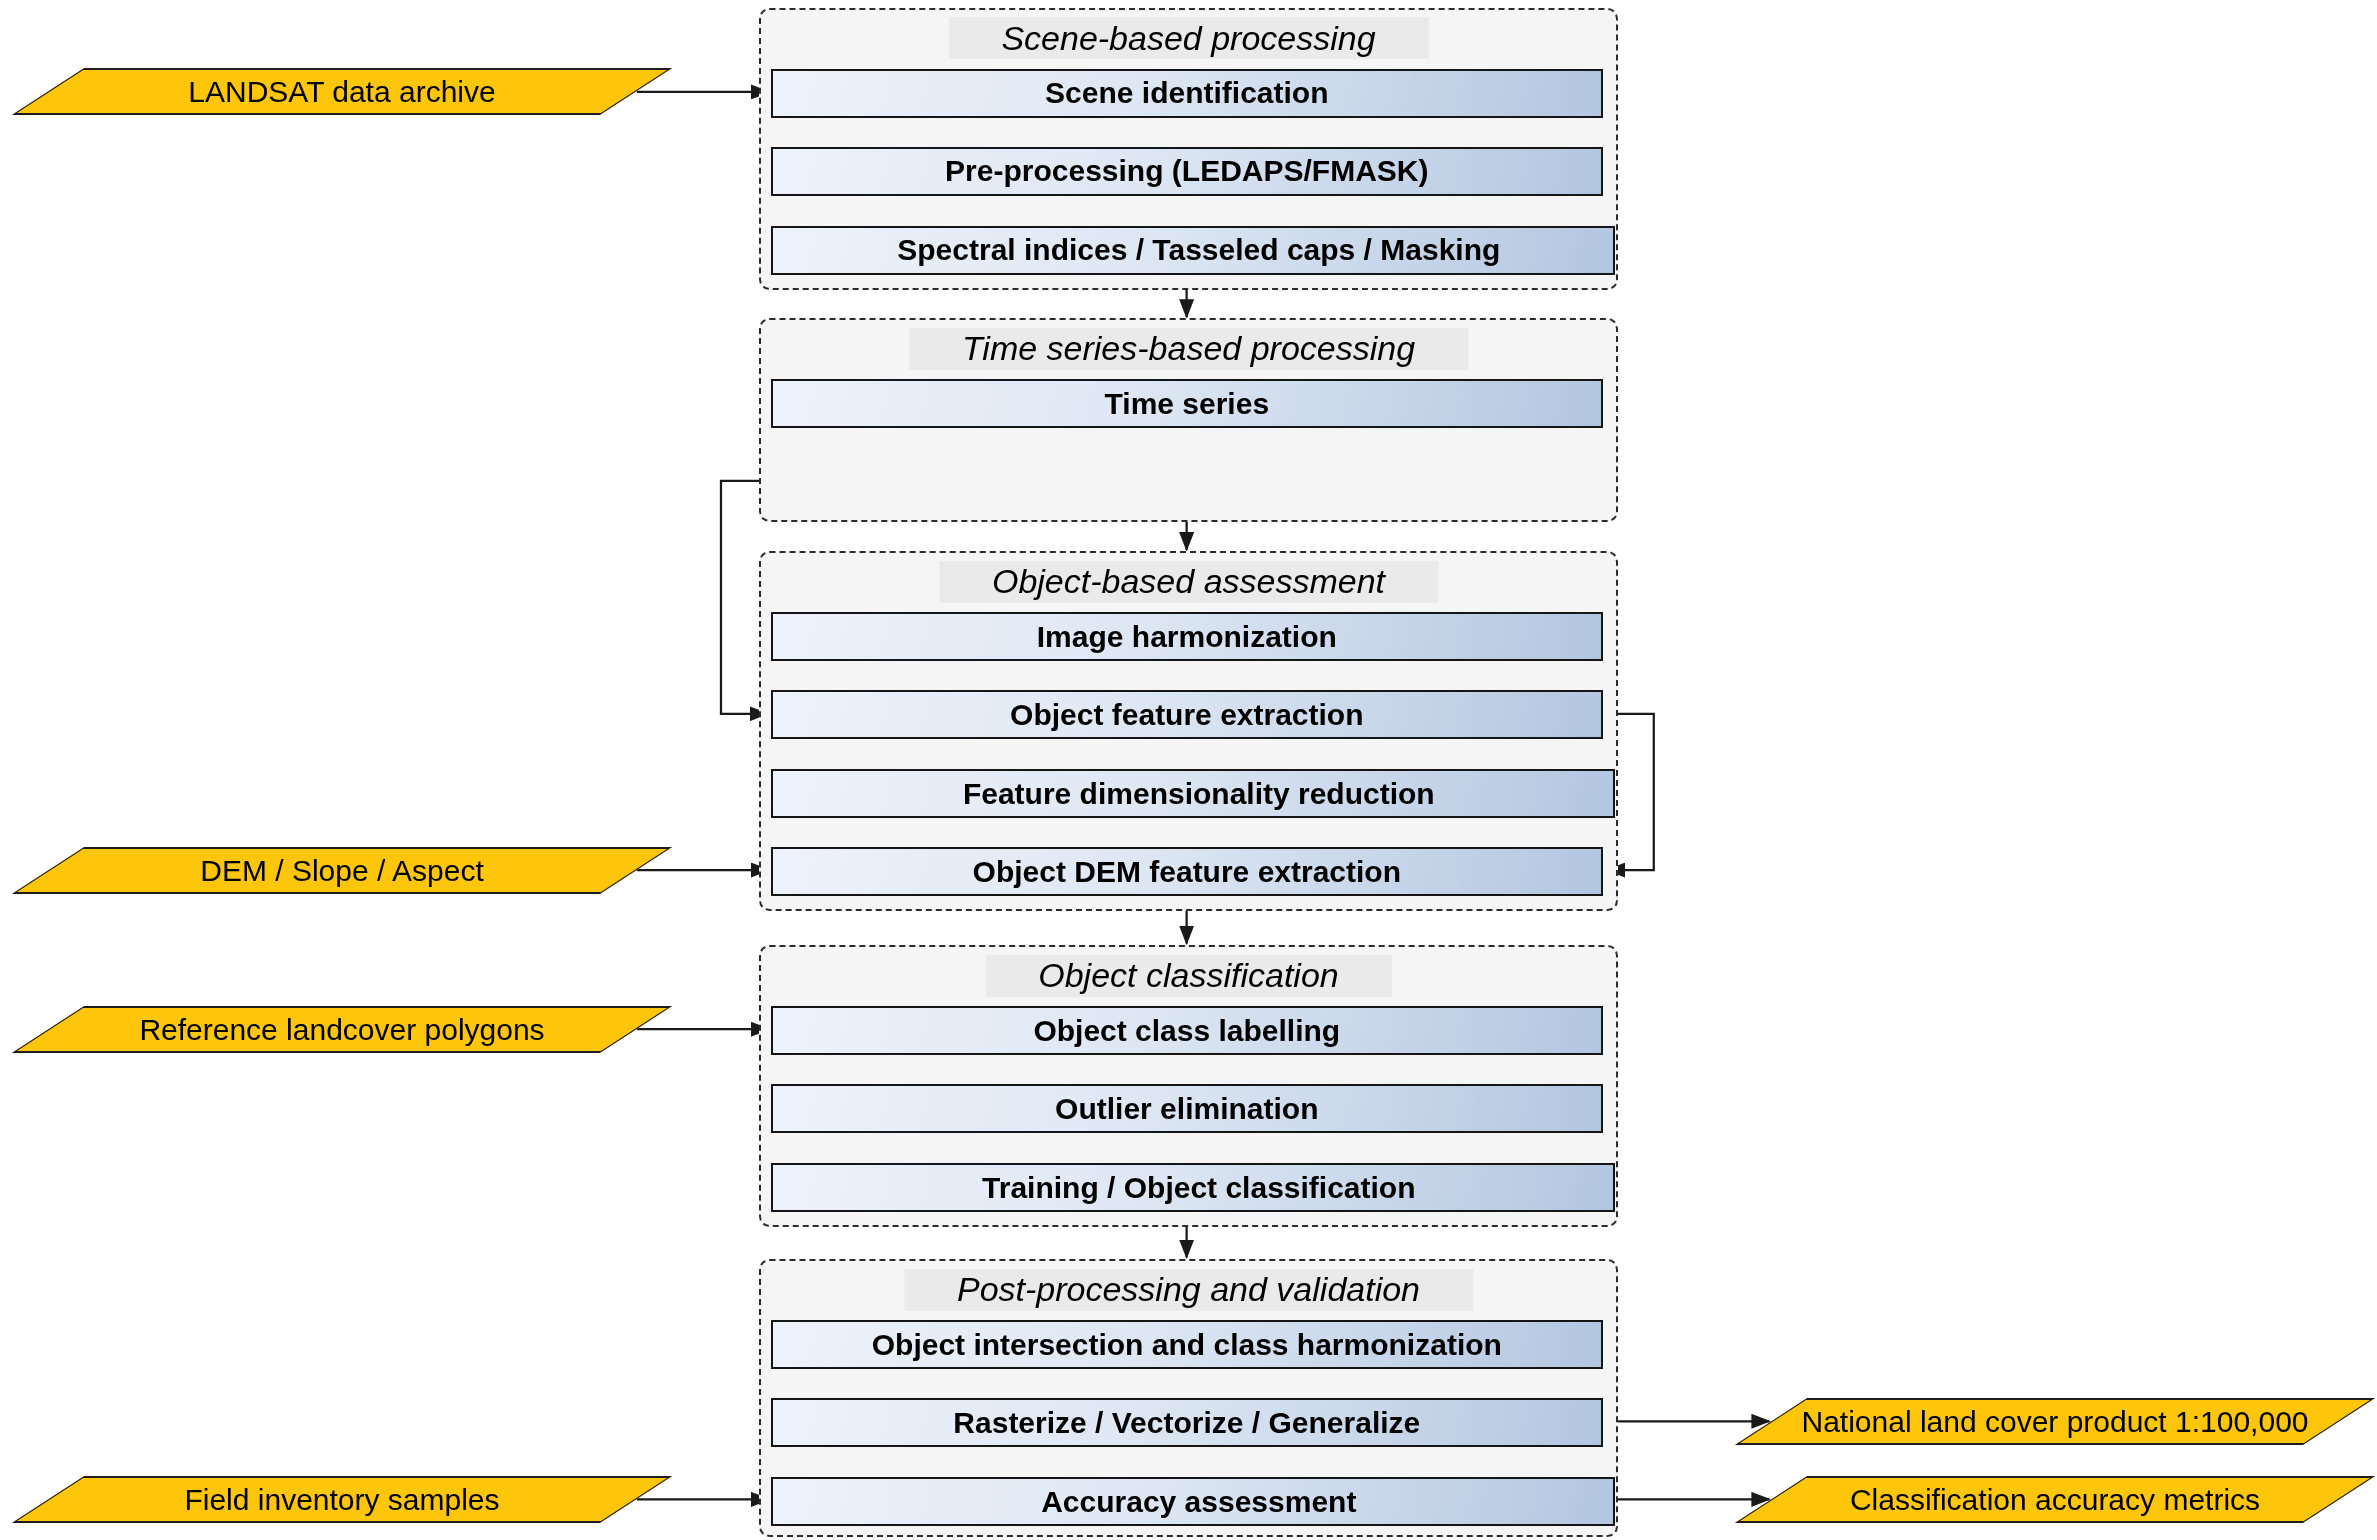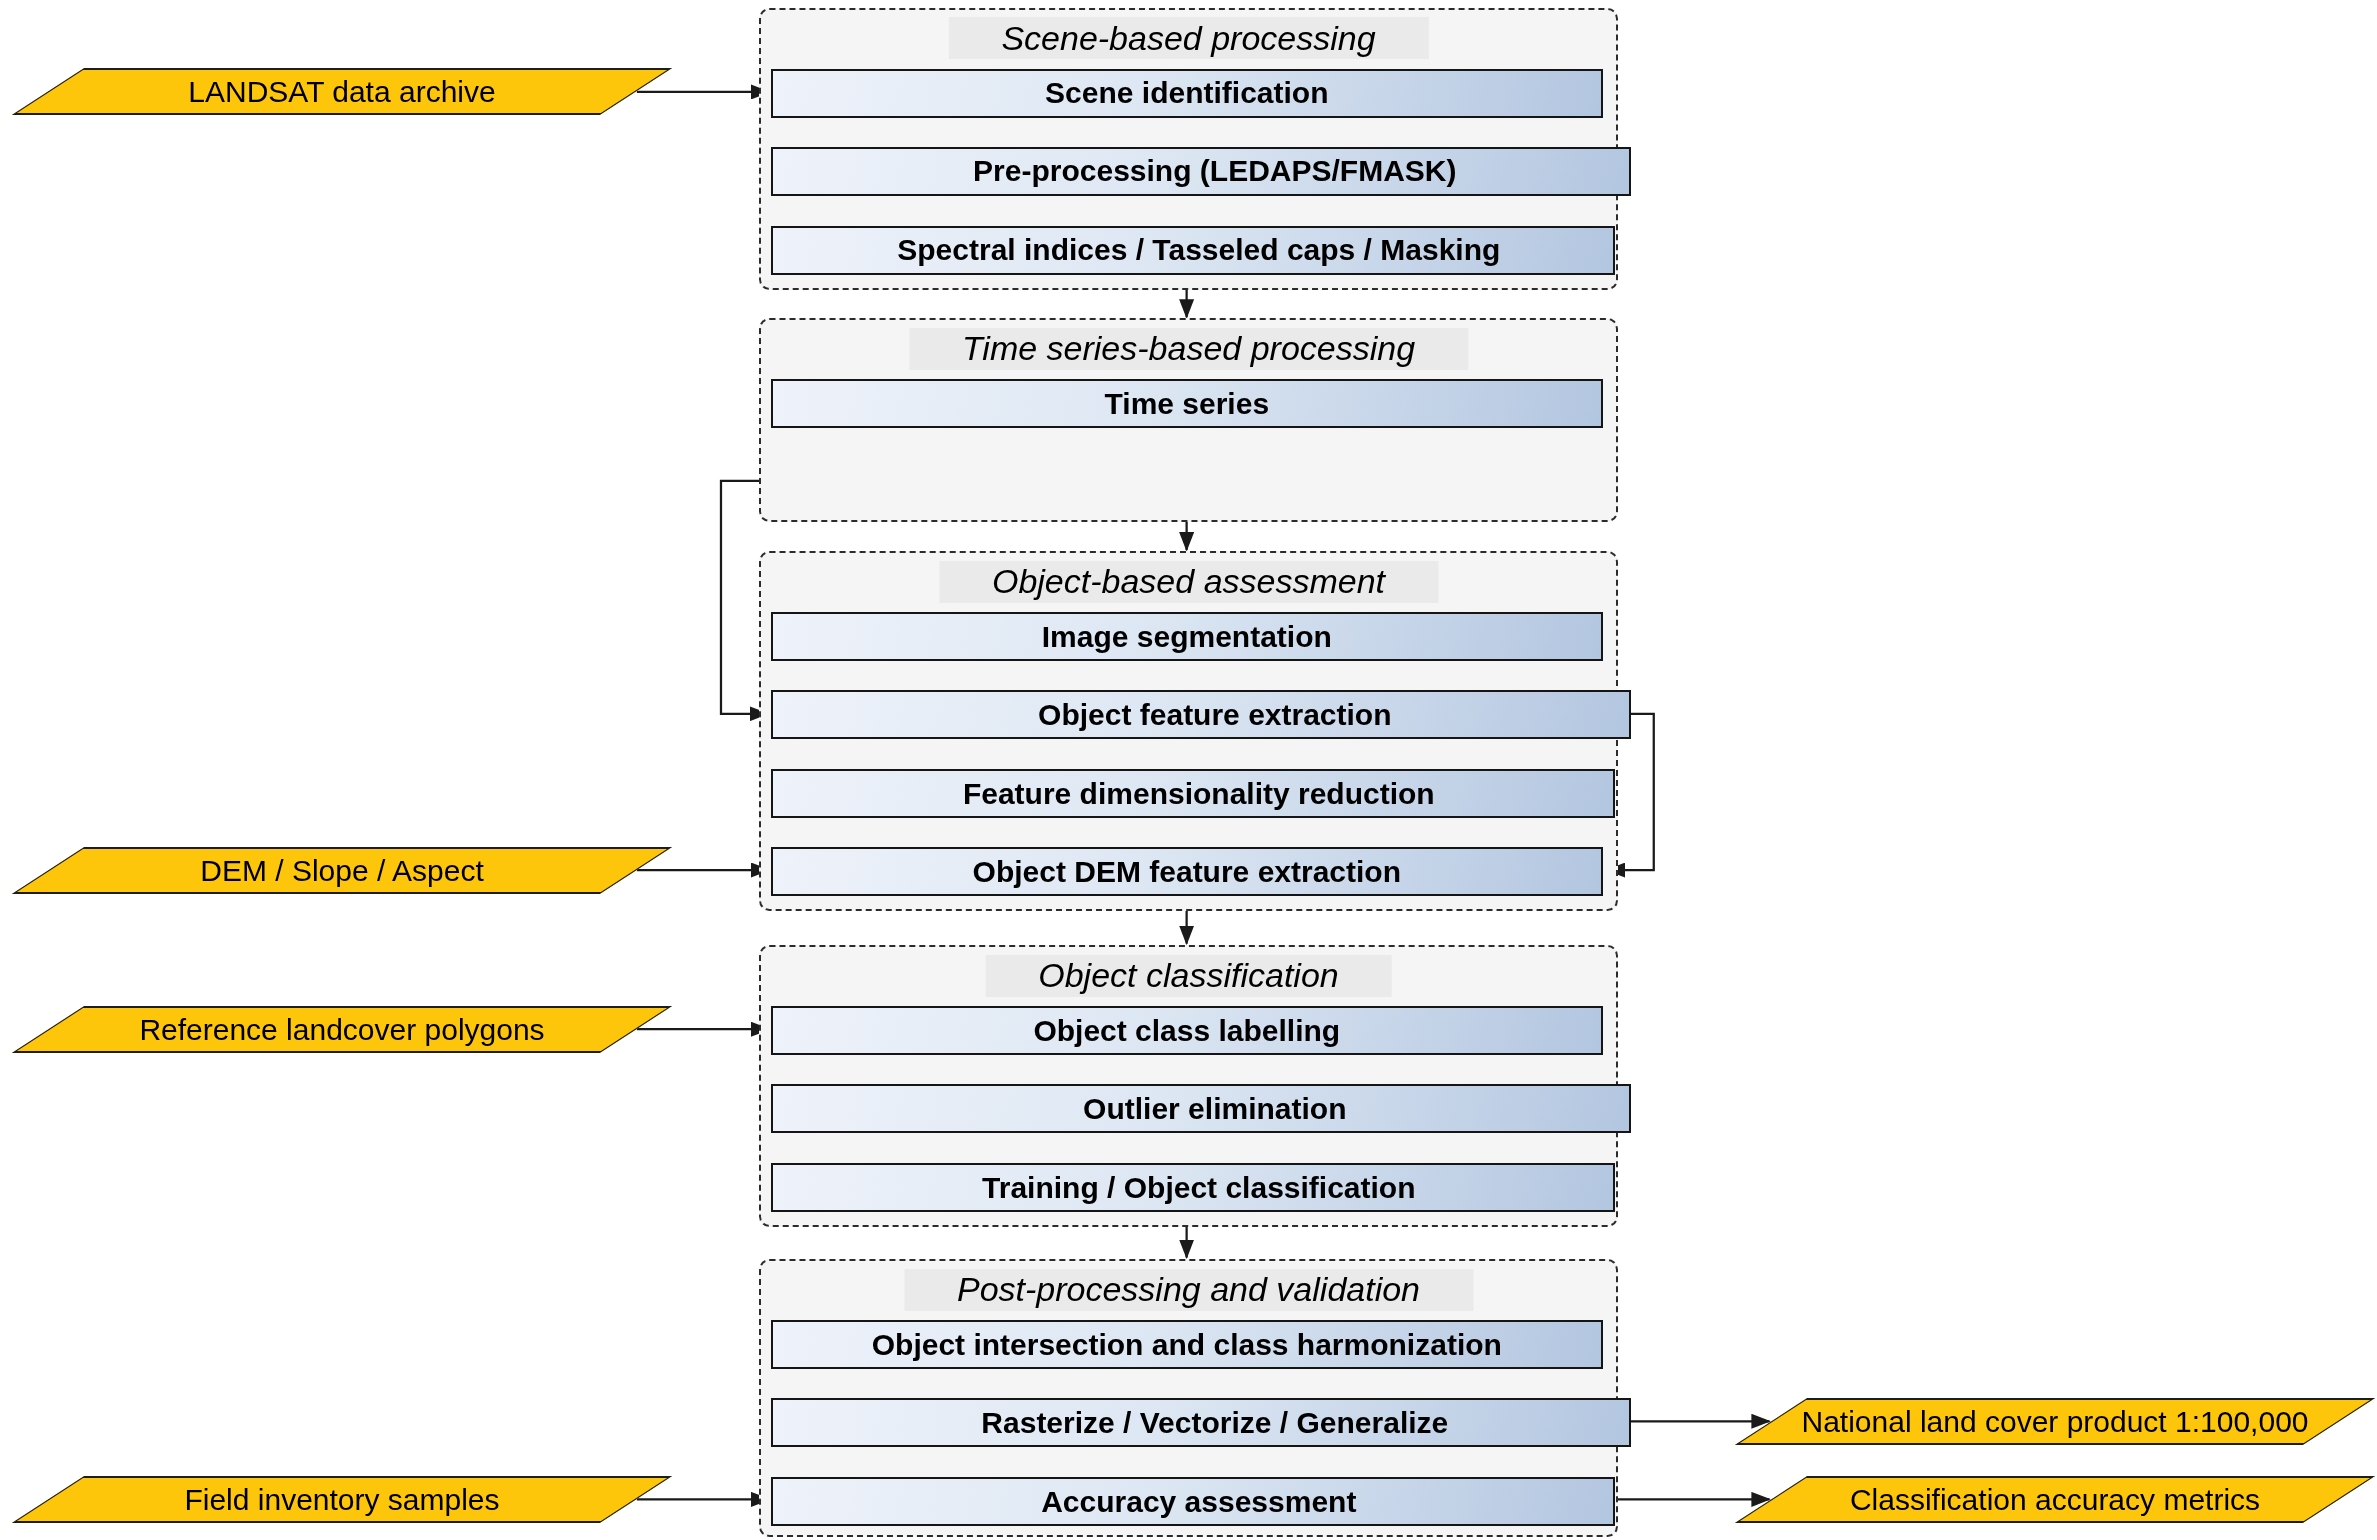--- a/index.html
+++ b/index.html
@@ -30,21 +30,21 @@
     font-size:34px;font-style:italic;line-height:39px;
   }
 
   .box{
     position:absolute;left:9.8px;width:828px;height:45px;
     background:linear-gradient(102deg,#eef2fa 0%,#dde7f3 45%,#b3c6e0 100%);
     border:2.3px solid #151515;box-sizing:content-box;
     display:flex;align-items:center;justify-content:center;
     font-size:30px;white-space:nowrap;font-weight:bold;
   }
-  .b0{top:59px;} .b1{top:137px;padding-left:28px;} .b2{top:216px;padding-left:12px;} .b3{top:294px;}
+  .b0{top:59px;} .b1{top:137px;} .b2{top:216px;padding-left:12px;} .b3{top:294px;}
 
   
   .para{position:absolute;height:47px;}
   .para .shape{
     position:absolute;top:0;bottom:0;left:36px;right:36px;
     background:#fdc60b;border:2.3px solid #1d1d1d;
     transform:skewX(-57deg);box-sizing:border-box;
   }
   .para .label{
     position:absolute;inset:0;display:flex;align-items:center;justify-content:center;
@@ -114,21 +114,21 @@
     <div class="box b2">Spectral indices / Tasseled caps / Masking</div>
   </section>
 
   <section class="group g2">
     <span class="gtitle">Time series-based processing</span>
     <div class="box b0">Time series</div>
   </section>
 
   <section class="group g3">
     <span class="gtitle">Object-based assessment</span>
-    <div class="box b0">Image segmentation</div>
+    <div class="box b0">Image harmonization</div>
     <div class="box b1">Object feature extraction</div>
     <div class="box b2">Feature dimensionality reduction</div>
     <div class="box b3">Object DEM feature extraction</div>
   </section>
 
   <section class="group g4">
     <span class="gtitle">Object classification</span>
     <div class="box b0">Object class labelling</div>
     <div class="box b1">Outlier elimination</div>
     <div class="box b2">Training / Object classification</div>

